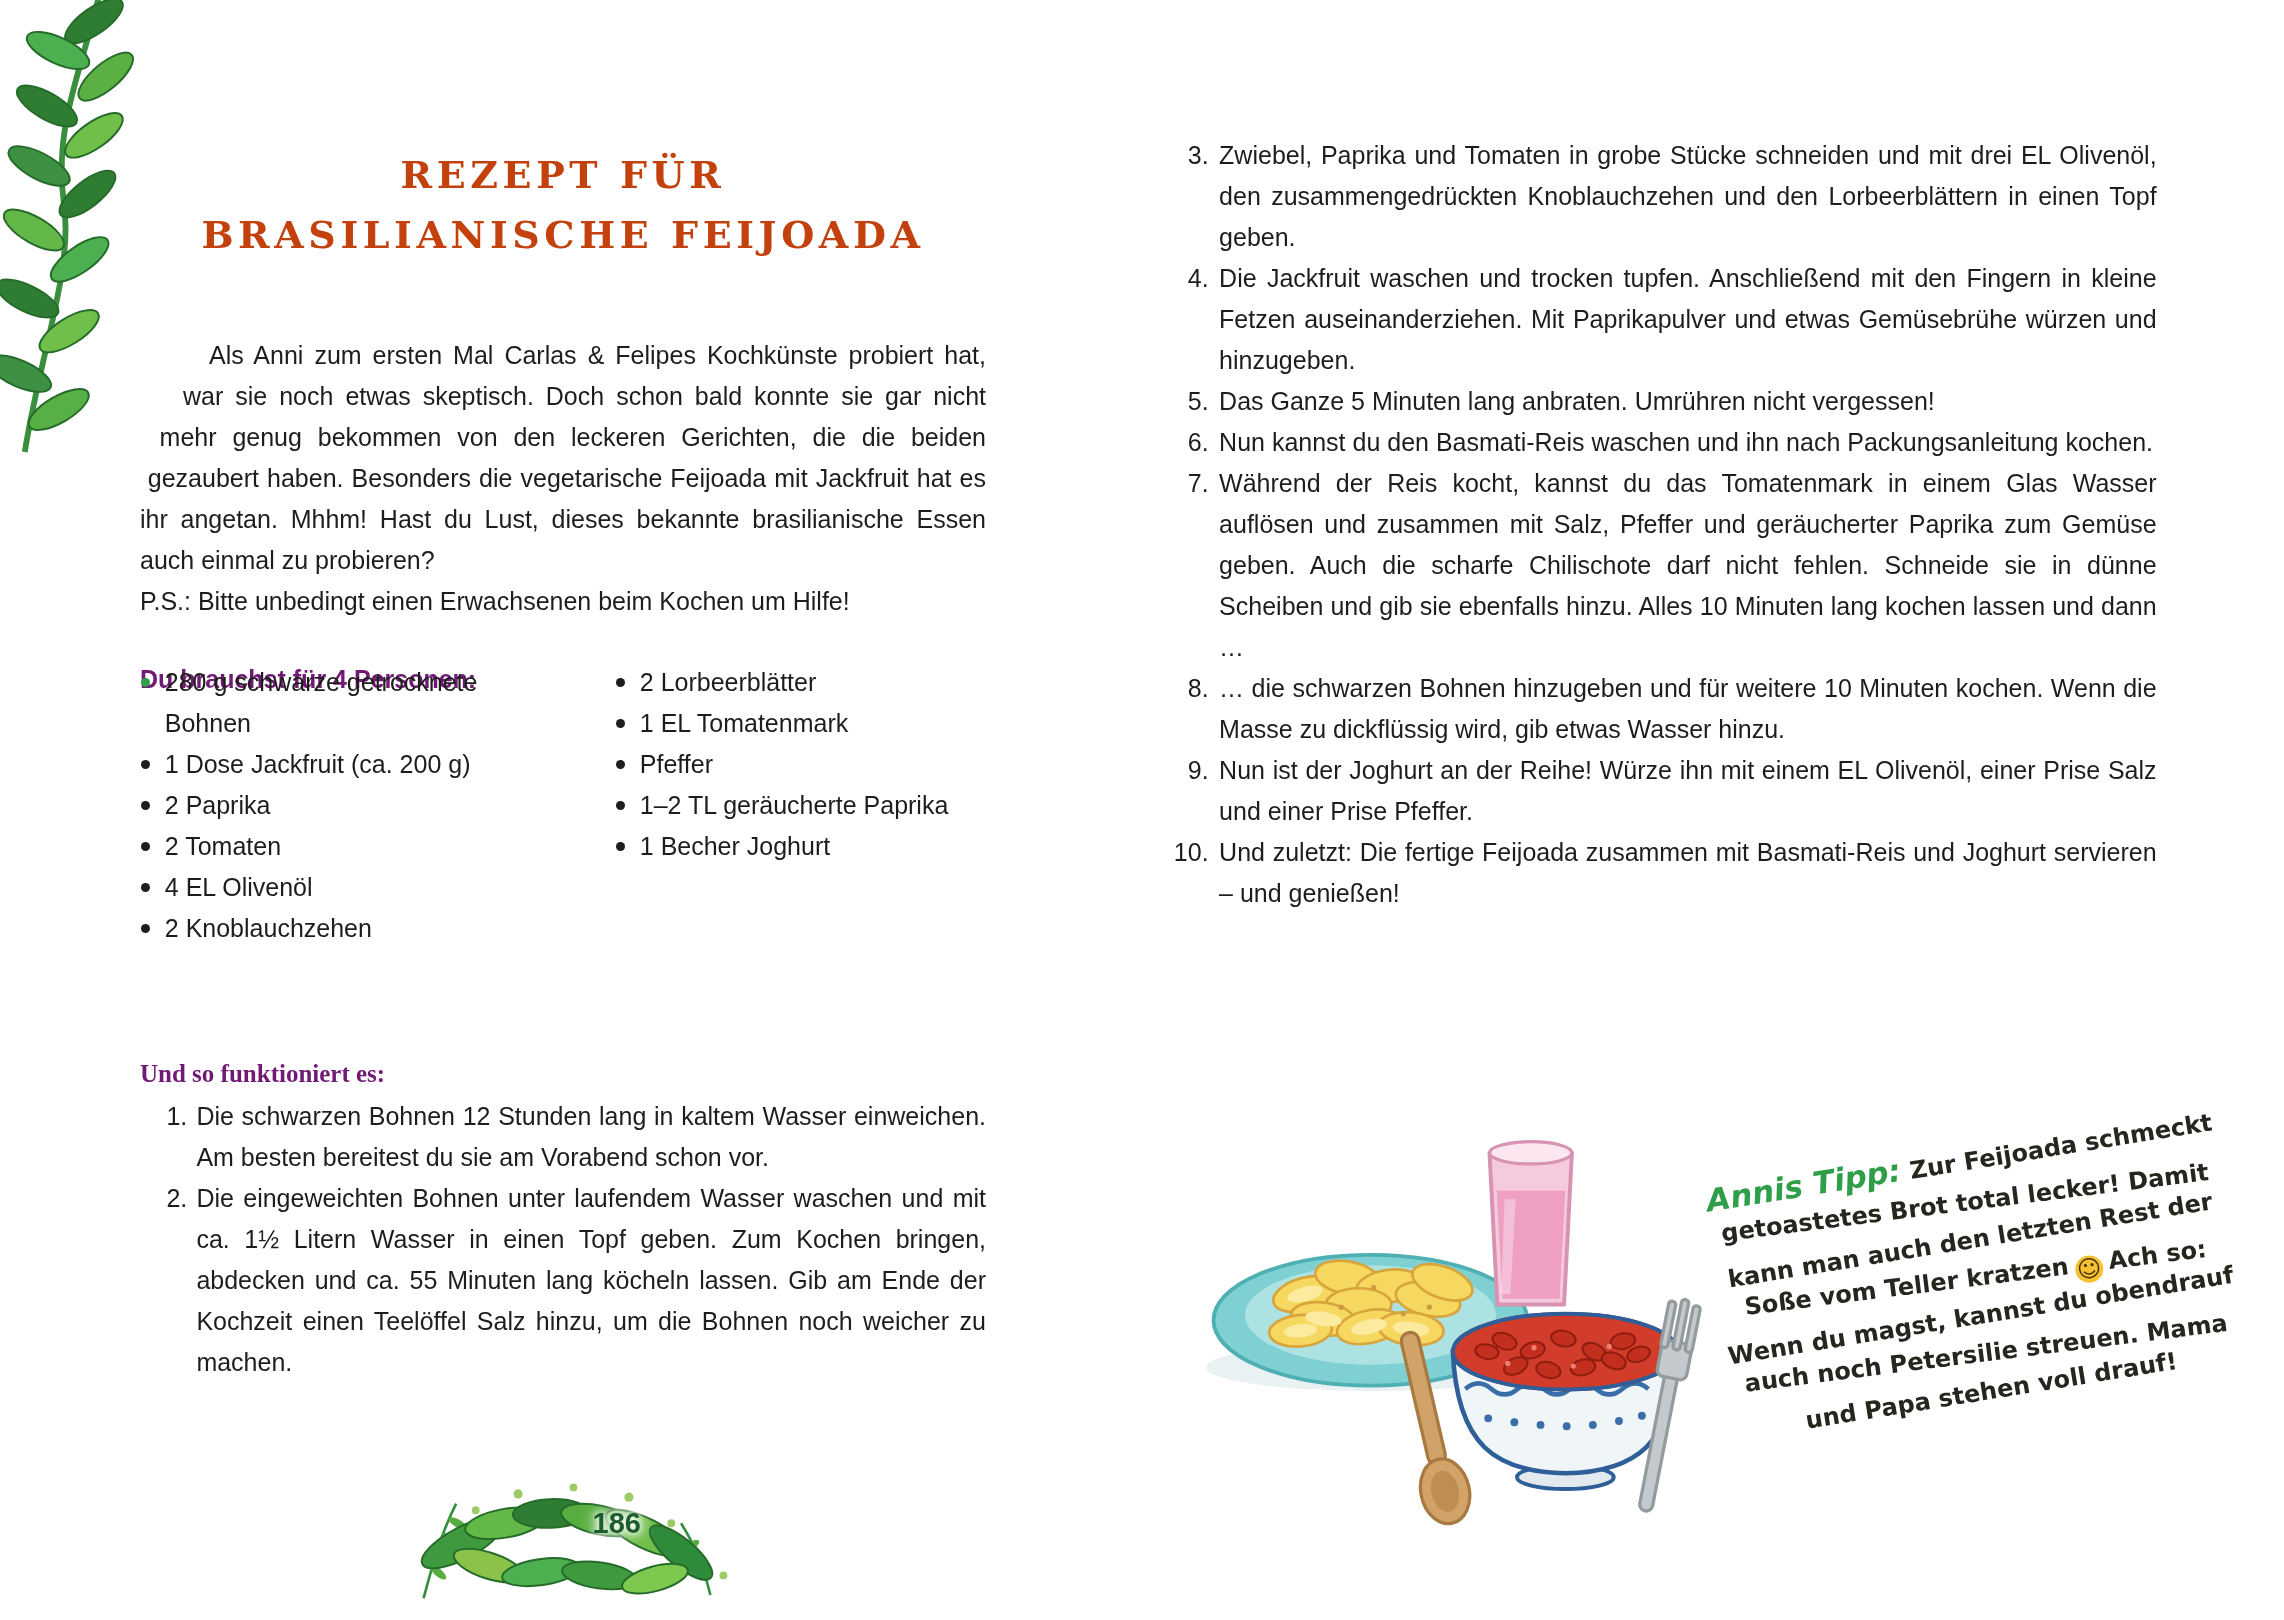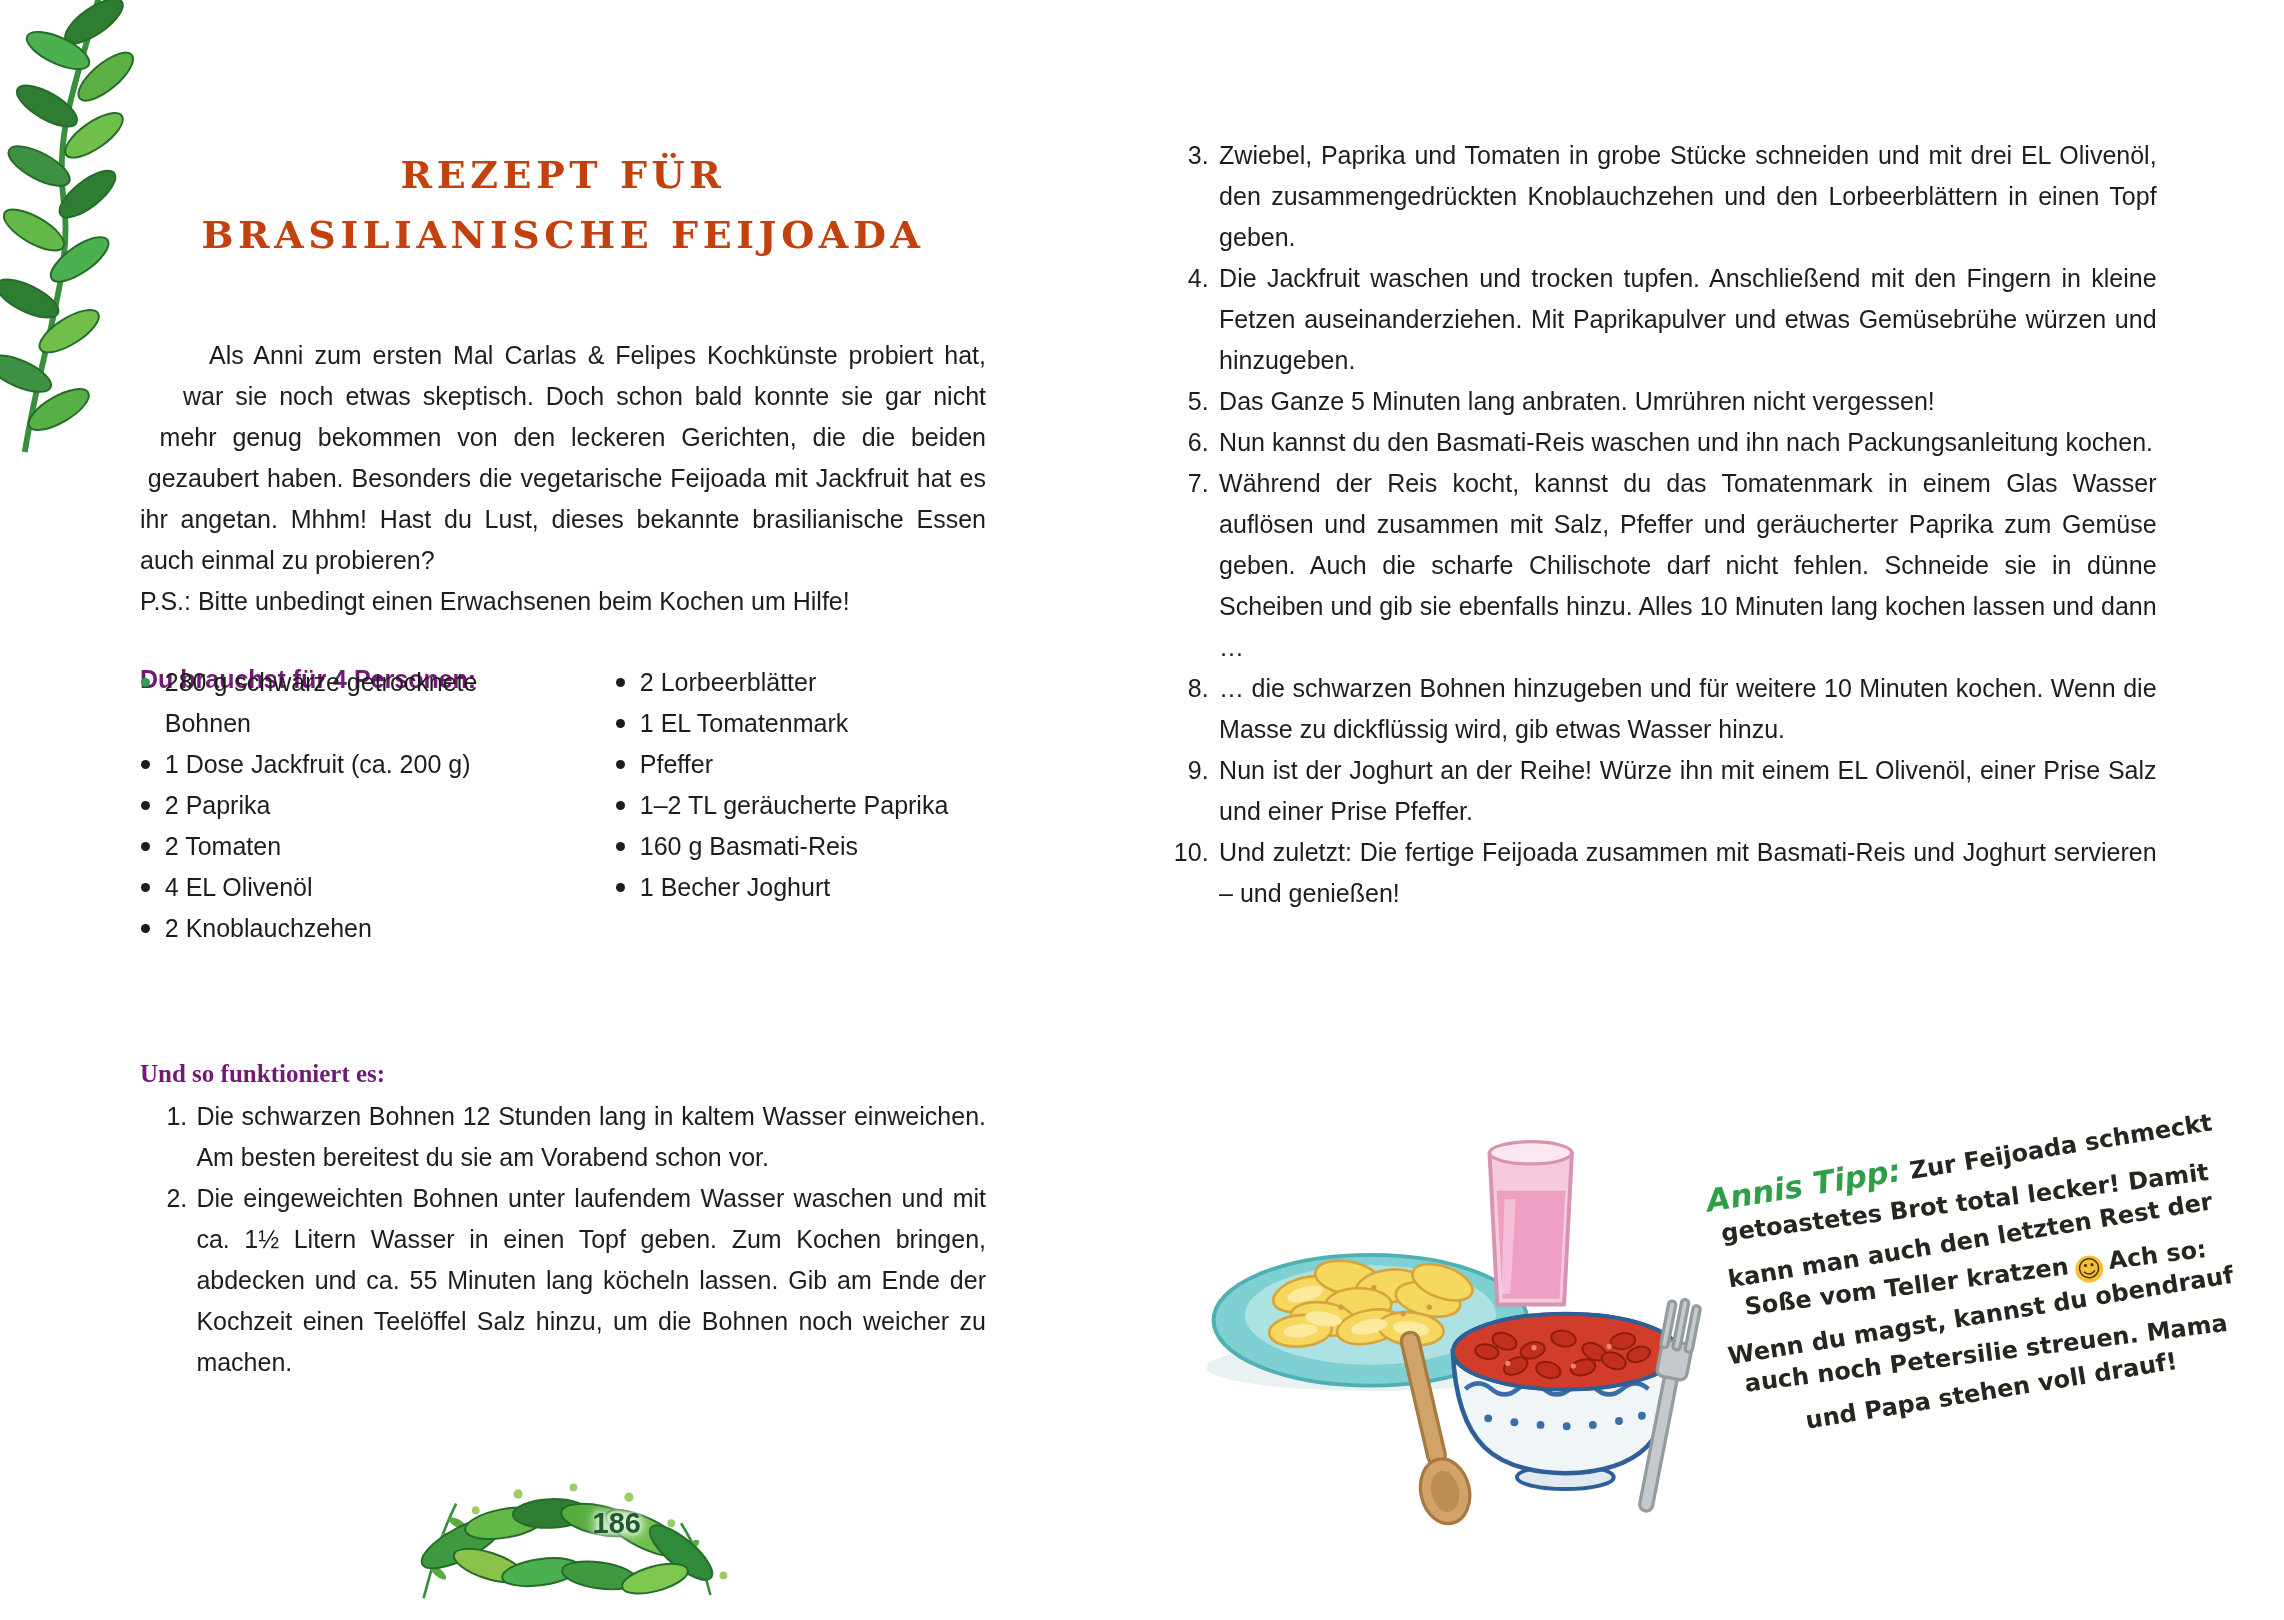--- a/index.html
+++ b/index.html
@@ -150,24 +150,20 @@
       <div class="ing">
         <span class="dot"></span>
         <span class="ing-text">Pfeffer</span>
       </div>
       <div class="ing">
         <span class="dot"></span>
         <span class="ing-text">1–2 TL geräucherte Paprika</span>
       </div>
       <div class="ing">
         <span class="dot"></span>
-        <span class="ing-text">160 g Basmati-Reis</span>
-      </div>
-      <div class="ing">
-        <span class="dot"></span>
         <span class="ing-text">1 Becher Joghurt</span>
       </div>
     </div>
   </div>
 
   <div class="abs green-head steps-head">Und so funktioniert es:</div>
 
   <div class="abs steps-left body-text">
     <div class="step">
       <span class="step-num">1.</span>

